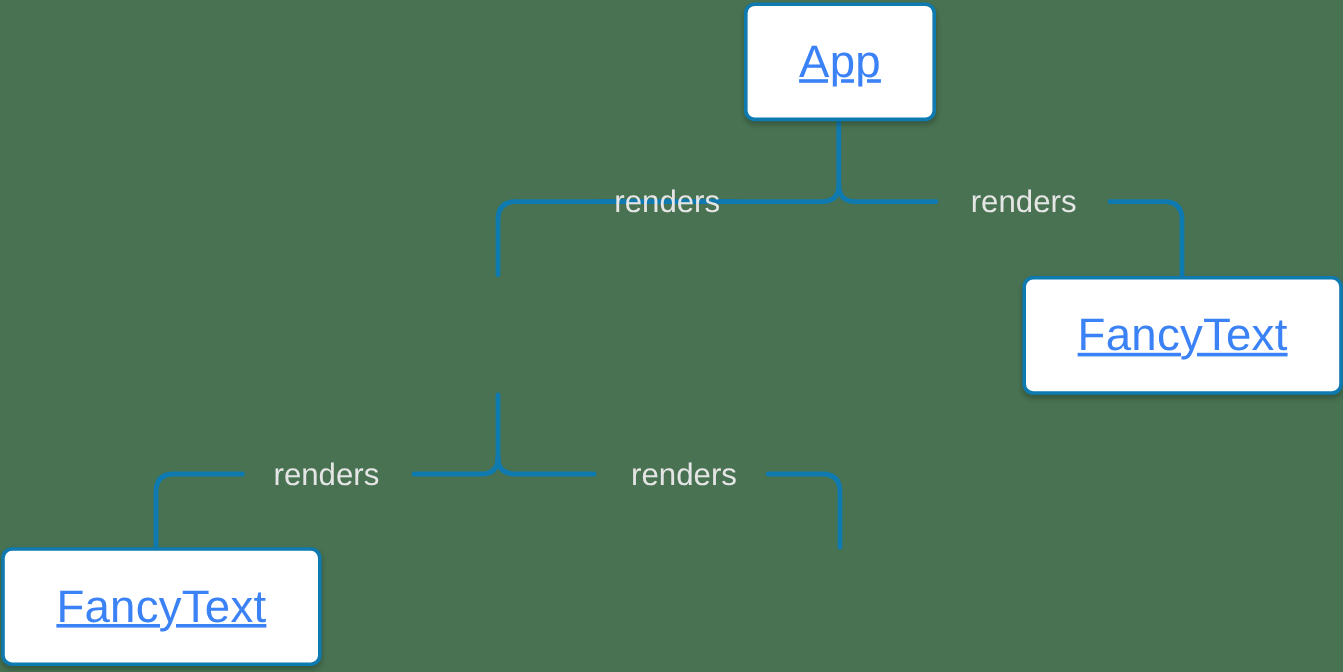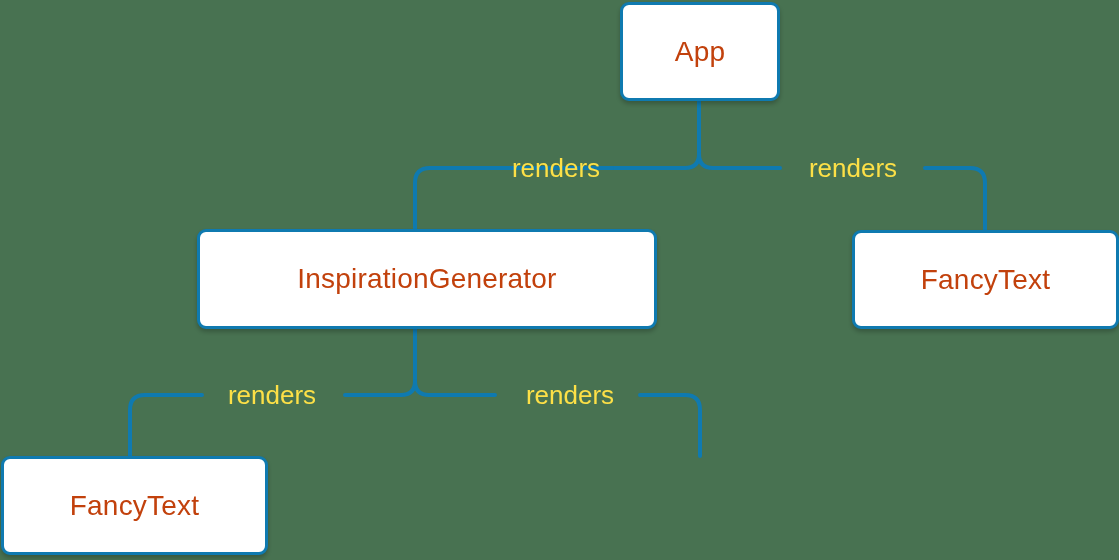--- a/index.html
+++ b/index.html
@@ -33,30 +33,31 @@
     background: #ffffff;
     border: 3px solid #0f7ab0;
     border-radius: 9px;
     box-shadow: 0 3px 4px rgba(0,0,0,0.22);
     display: flex;
     align-items: center;
     justify-content: center;
     z-index: 3;
   }
   .node-label {
-    color: #c2410c;
-    font-size: 28px;
+    color: #3b82f6;
+    font-size: 38px;
     font-weight: 400;
     letter-spacing: 0.2px;
     line-height: 1;
     white-space: nowrap;
+    text-decoration: underline;
   }
   .edge-label {
     position: absolute;
-    color: #fde047;
+    color: #e5e5e5;
     font-size: 26px;
     font-weight: 500;
     line-height: 1;
     white-space: nowrap;
     transform: translate(-50%, -50%);
     z-index: 2;
   }
 
   
   #node-app        { left: 620px; top: 2px;   width: 160px; height: 99px; }
@@ -90,23 +91,20 @@
       <path d="M 415 381 Q 415 395 429 395 L 495 395"></path>
       <path d="M 640 395 L 685 395 Q 700 395 700 410 L 700 456"></path>
 
     </g>
   </svg>
 
   <div class="node" id="node-app">
     <span class="node-label">App</span>
   </div>
 
-  <div class="node" id="node-inspgen">
-    <span class="node-label">InspirationGenerator</span>
-  </div>
 
   <div class="node" id="node-fancy-right">
     <span class="node-label">FancyText</span>
   </div>
 
   <div class="node" id="node-fancy-left">
     <span class="node-label">FancyText</span>
   </div>
 
 

